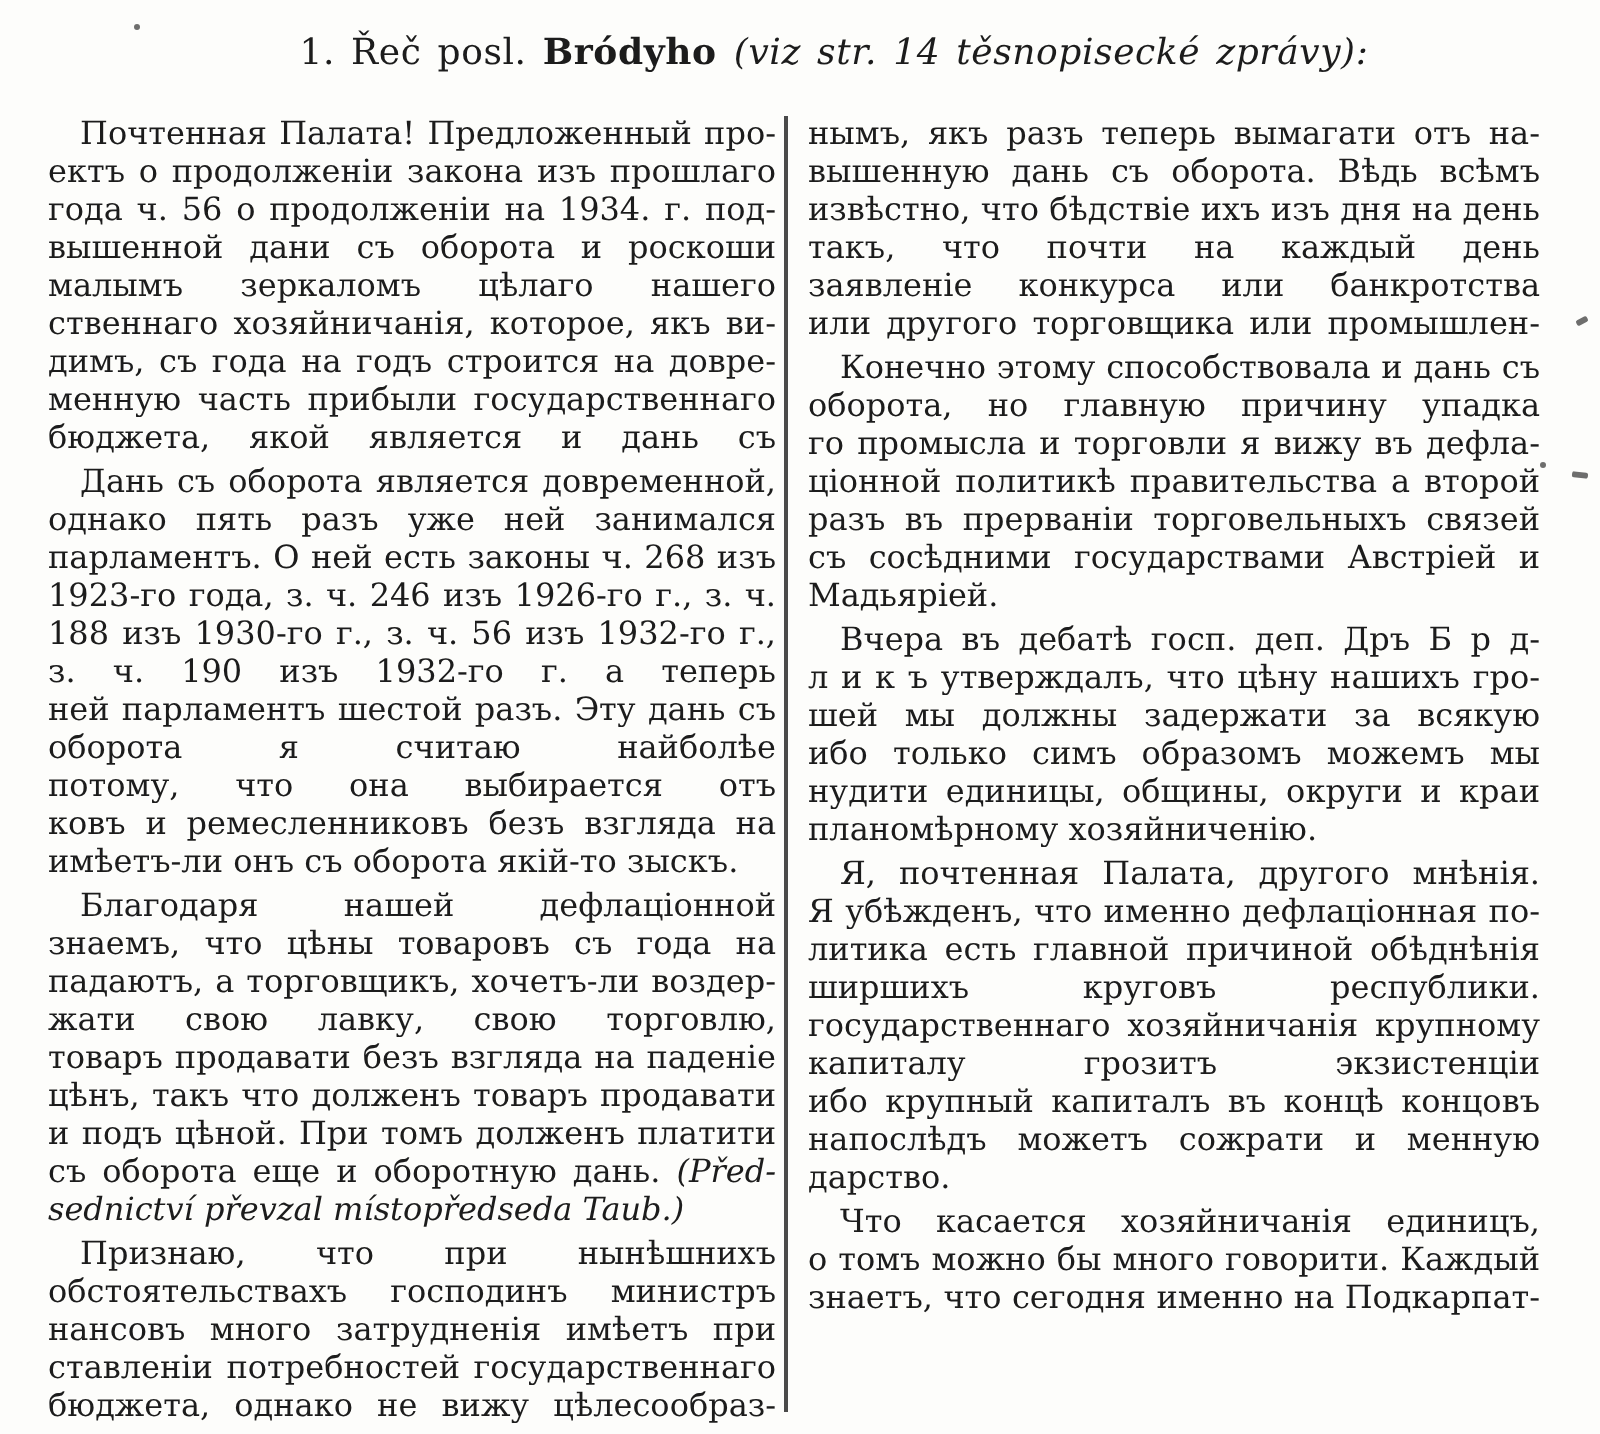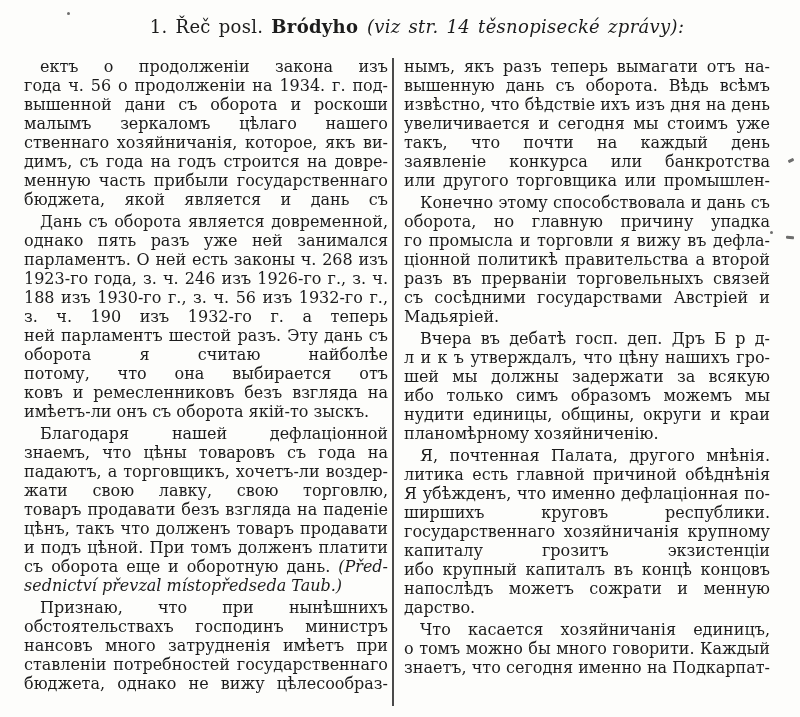--- a/index.html
+++ b/index.html
@@ -66,20 +66,21 @@
 <body>
 
 <div class="page">
 
   <div class="title">
     <span class="seg-normal">1. Řeč posl. </span><span class="seg-bold">Bródyho </span><span class="seg-italic">(viz str. 14 těsnopisecké zprávy):</span>
   </div>
 
   <div class="column left">
       <div class="paragraph indent">
+        <div class="line"><span class="seg-normal">Почтенная Палата! Предложенный про-</span></div>
         <div class="line"><span class="seg-normal">ектъ о продолженіи закона изъ прошлаго</span></div>
         <div class="line"><span class="seg-normal">года ч. 56 о продолженіи на 1934. г. под-</span></div>
         <div class="line"><span class="seg-normal">вышенной дани съ оборота и роскоши есть</span></div>
         <div class="line"><span class="seg-normal">малымъ зеркаломъ цѣлаго нашего государ-</span></div>
         <div class="line"><span class="seg-normal">ственнаго хозяйничанія, которое, якъ ви-</span></div>
         <div class="line"><span class="seg-normal">димъ, съ года на годъ строится на довре-</span></div>
         <div class="line"><span class="seg-normal">менную часть прибыли государственнаго</span></div>
         <div class="line line-end"><span class="seg-normal">бюджета, якой является и дань съ оборота.</span></div>
       </div>
       <div class="paragraph indent">
@@ -115,21 +116,20 @@
       </div>
     </div>
 
   <div class="divider"></div>
 
   <div class="column right">
       <div class="paragraph">
         <div class="line"><span class="seg-normal">нымъ, якъ разъ теперь вымагати отъ на-</span></div>
         <div class="line"><span class="seg-normal">вышенную дань съ оборота. Вѣдь всѣмъ</span></div>
         <div class="line"><span class="seg-normal">извѣстно, что бѣдствіе ихъ изъ дня на день</span></div>
-        <div class="line"><span class="seg-normal">увеличивается и сегодня мы стоимъ уже</span></div>
         <div class="line"><span class="seg-normal">такъ, что почти на каждый день припадаетъ</span></div>
         <div class="line"><span class="seg-normal">заявленіе конкурса или банкротства одного</span></div>
         <div class="line"><span class="seg-normal">или другого торговщика или промышлен-</span></div>
       </div>
       <div class="paragraph indent">
         <div class="line"><span class="seg-normal">Конечно этому способствовала и дань съ</span></div>
         <div class="line"><span class="seg-normal">оборота, но главную причину упадка наше-</span></div>
         <div class="line"><span class="seg-normal">го промысла и торговли я вижу въ дефла-</span></div>
         <div class="line"><span class="seg-normal">ціонной политикѣ правительства а второй</span></div>
         <div class="line"><span class="seg-normal">разъ въ прерваніи торговельныхъ связей</span></div>
@@ -139,22 +139,22 @@
       <div class="paragraph indent">
         <div class="line"><span class="seg-normal">Вчера въ дебатѣ госп. деп. Дръ Б р д-</span></div>
         <div class="line"><span class="seg-normal">л и к ъ утверждалъ, что цѣну нашихъ гро-</span></div>
         <div class="line"><span class="seg-normal">шей мы должны задержати за всякую цѣну,</span></div>
         <div class="line"><span class="seg-normal">ибо только симъ образомъ можемъ мы при-</span></div>
         <div class="line"><span class="seg-normal">нудити единицы, общины, округи и краи къ</span></div>
         <div class="line line-end"><span class="seg-normal">планомѣрному хозяйниченію.</span></div>
       </div>
       <div class="paragraph indent">
         <div class="line"><span class="seg-normal">Я, почтенная Палата, другого мнѣнія.</span></div>
+        <div class="line"><span class="seg-normal">Я убѣжденъ, что именно дефлаціонная по-</span></div>
         <div class="line"><span class="seg-normal">литика есть главной причиной обѣднѣнія</span></div>
-        <div class="line"><span class="seg-normal">Я убѣжденъ, что именно дефлаціонная по-</span></div>
         <div class="line"><span class="seg-normal">ширшихъ круговъ республики. Подчиненіе</span></div>
         <div class="line"><span class="seg-normal">государственнаго хозяйничанія крупному</span></div>
         <div class="line"><span class="seg-normal">капиталу грозитъ экзистенціи республики,</span></div>
         <div class="line"><span class="seg-normal">ибо крупный капиталъ въ концѣ концовъ</span></div>
         <div class="line"><span class="seg-normal">напослѣдъ можетъ сожрати и менную госу-</span></div>
         <div class="line line-end"><span class="seg-normal">дарство.</span></div>
       </div>
       <div class="paragraph indent">
         <div class="line"><span class="seg-normal">Что касается хозяйничанія единицъ,</span></div>
         <div class="line"><span class="seg-normal">о томъ можно бы много говорити. Каждый</span></div>

